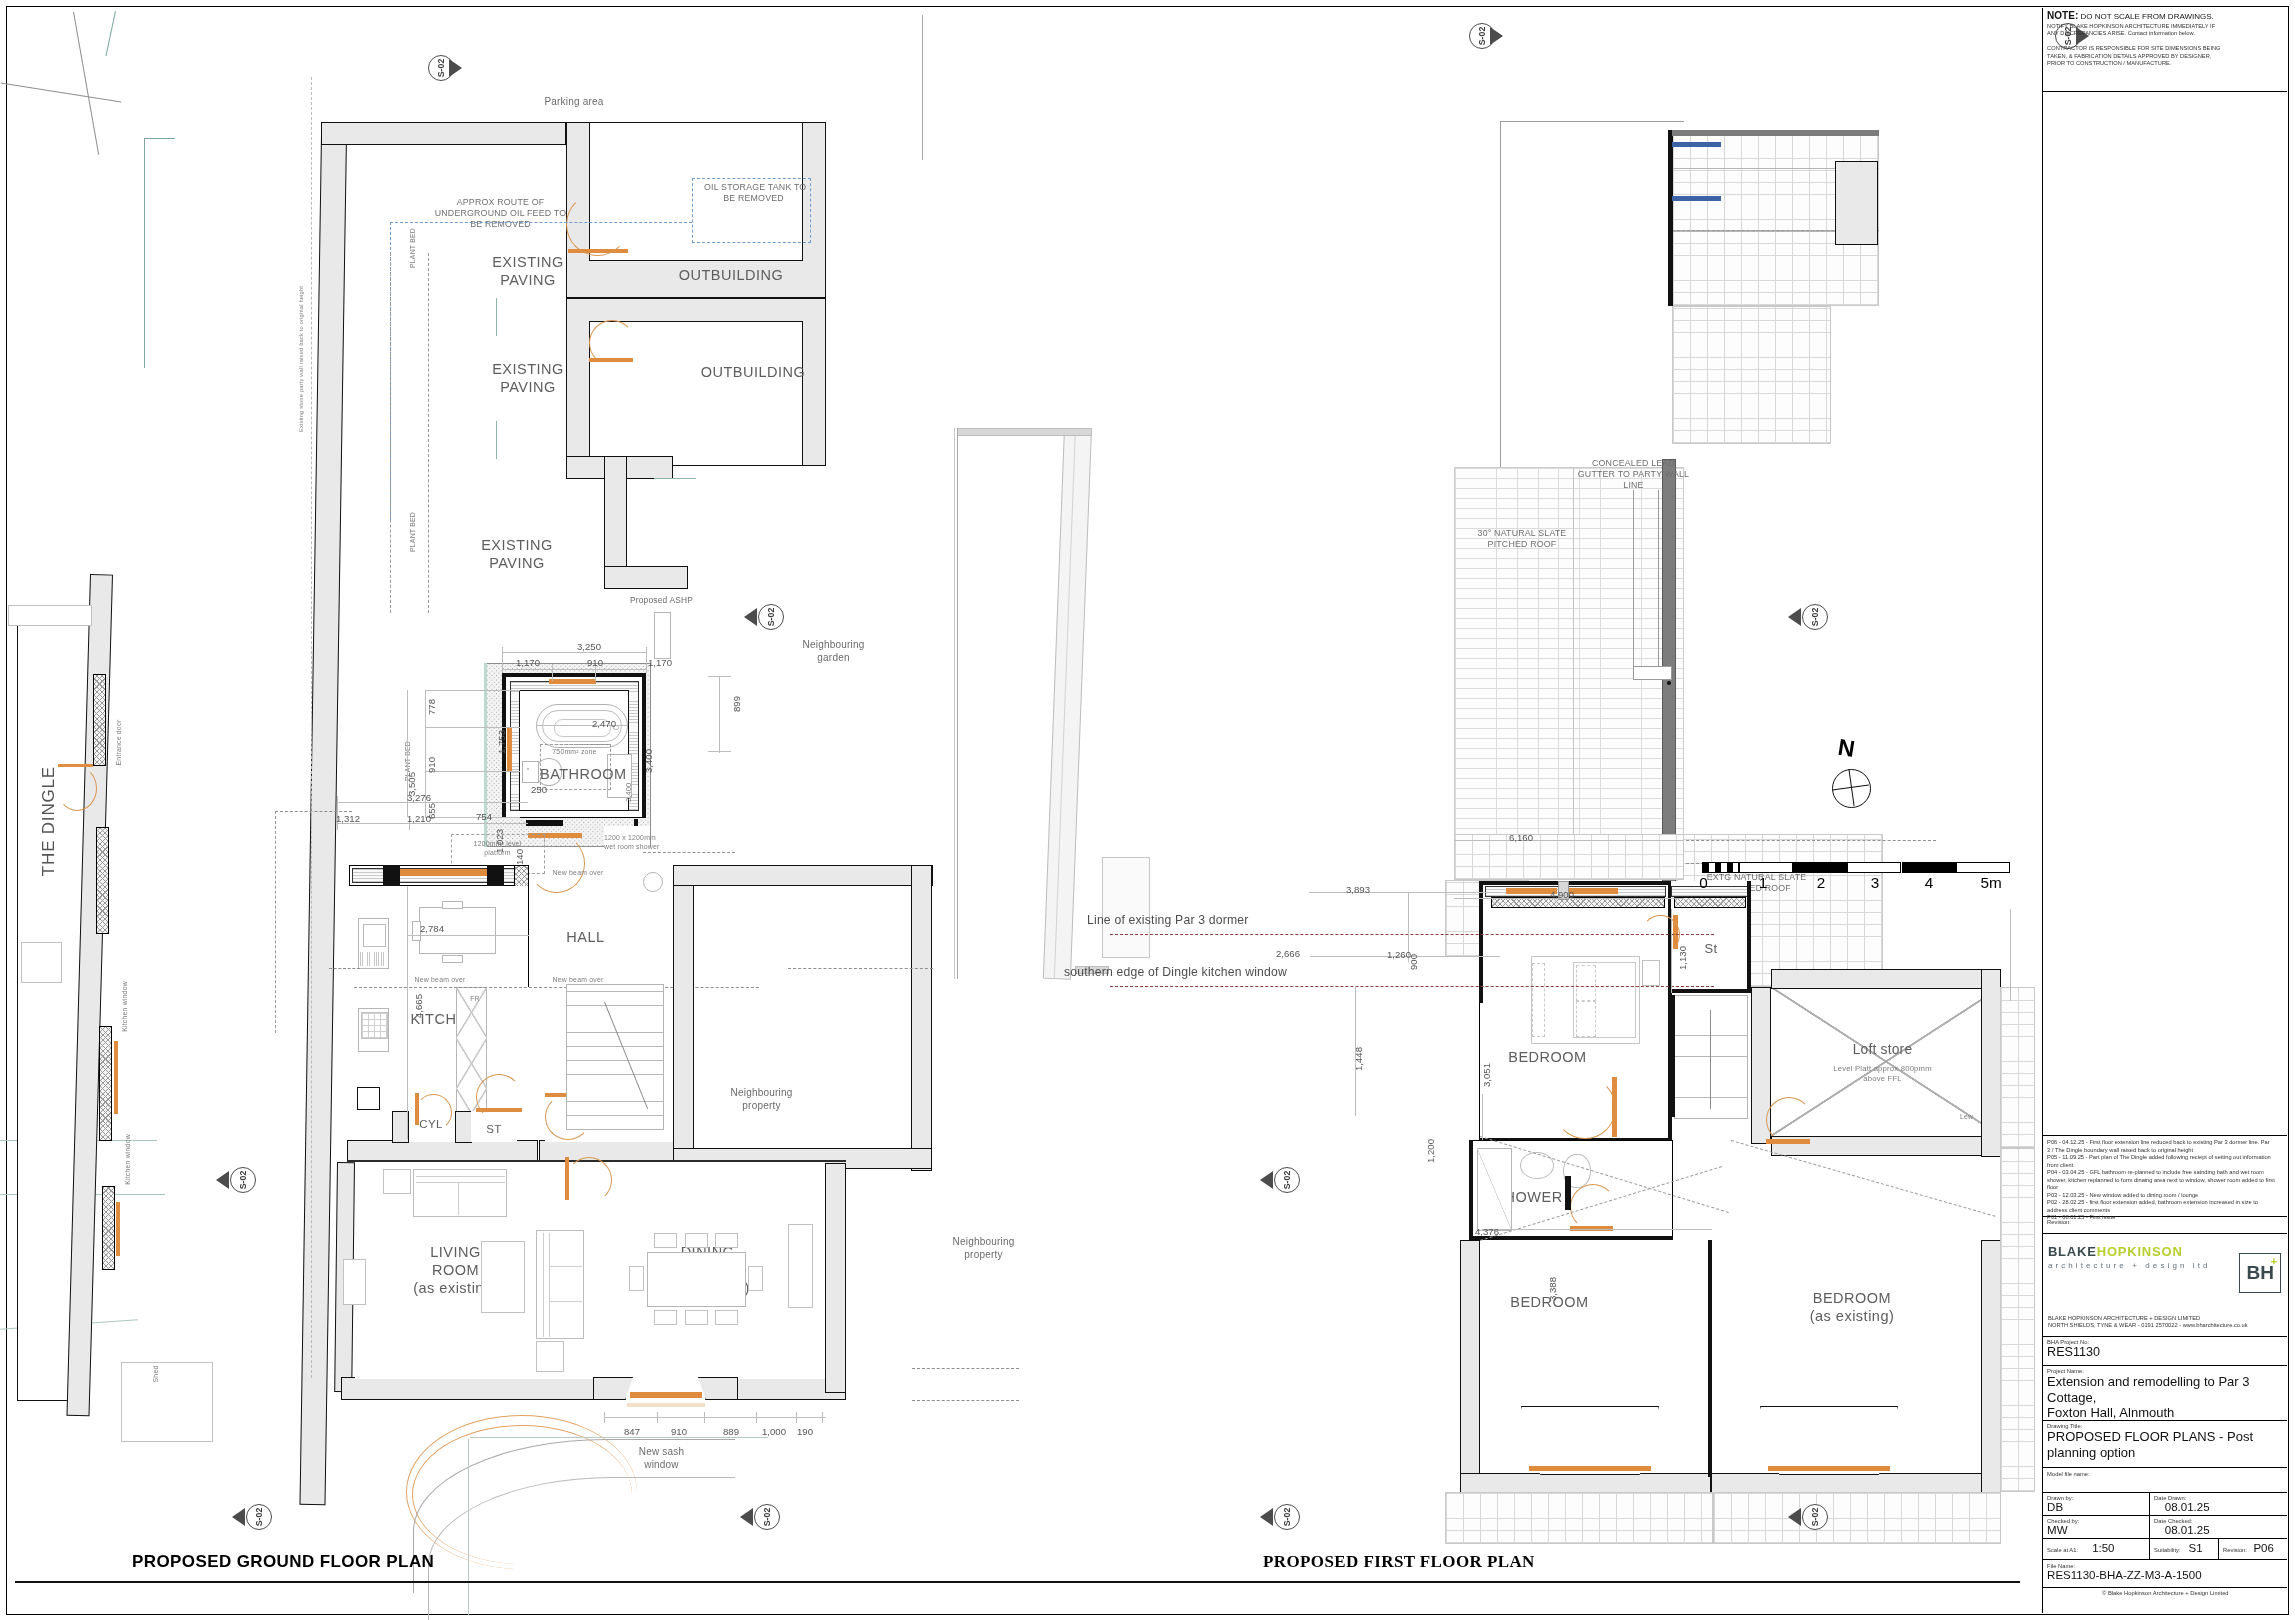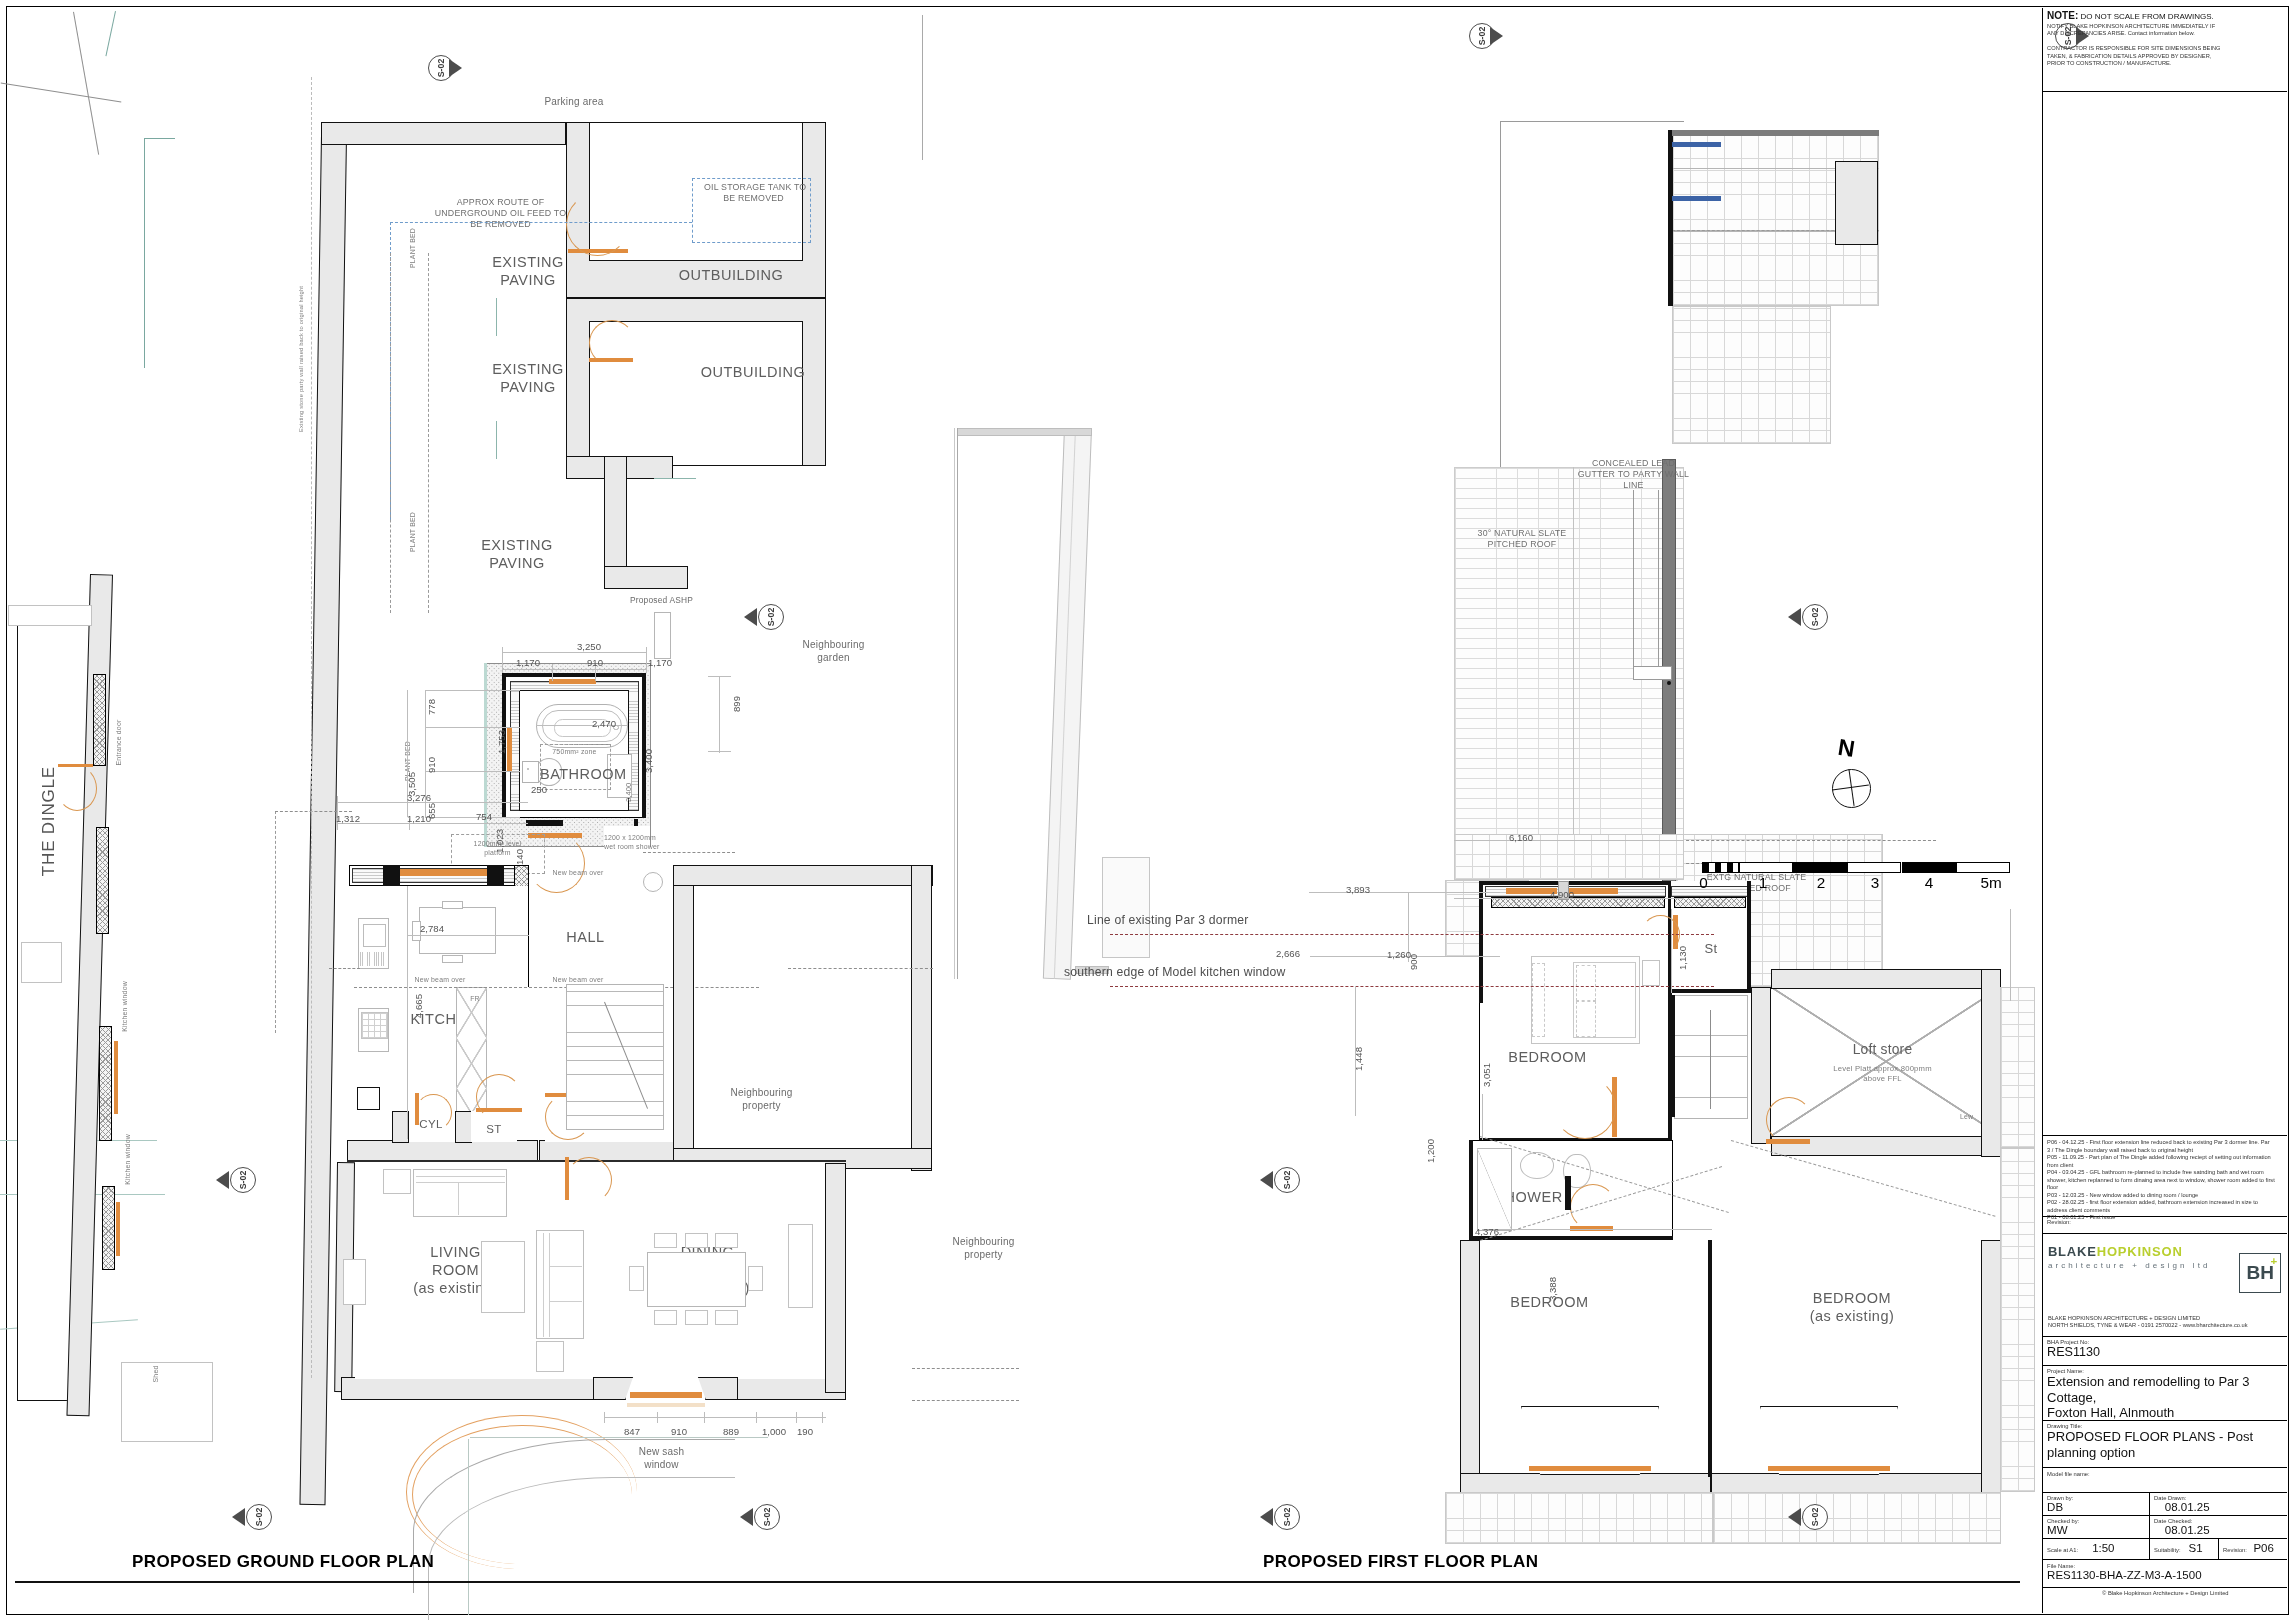--- a/index.html
+++ b/index.html
@@ -540,21 +540,21 @@
     <div class="tile" style="left:1005px;top:987px;width:35px;height:161px;"></div>
 
     <div class="abs" style="left:485px;top:1136px;width:260px;height:0;border-top:1px dashed #9a9a9a;transform:rotate(17deg);transform-origin:left;"></div>
     <div class="abs" style="left:485px;top:1240px;width:253px;height:0;border-top:1px dashed #9a9a9a;transform:rotate(-17deg);transform-origin:left;"></div>
     <div class="abs" style="left:736px;top:1140px;width:275px;height:0;border-top:1px dashed #9a9a9a;transform:rotate(16deg);transform-origin:left;"></div>
     <div class="lbl tiny" style="left:956px;top:1113px;width:31px;">Lew</div>
 
     <div class="dashdot-red" style="left:115px;top:934px;width:604px;"></div>
     <div class="lbl" style="left:92px;top:913px;width:245px;font-size:12.2px;color:#4d4d4d;text-align:left;">Line of existing Par 3 dormer</div>
     <div class="dashdot-red" style="left:115px;top:986px;width:604px;"></div>
-    <div class="lbl" style="left:69px;top:965px;width:321px;font-size:12.2px;color:#4d4d4d;text-align:left;">southern edge of Model kitchen window</div>
+    <div class="lbl" style="left:69px;top:965px;width:321px;font-size:12.2px;color:#4d4d4d;text-align:left;">southern edge of Dingle kitchen window</div>
 
     <div class="secmark rot" style="left:1060px;top:23px;">
       <div class="circ"></div>
       <div class="tri" style="left:21.4px;top:3.8px;border-top:9.2px solid transparent;border-bottom:9.2px solid transparent;border-left:13.8px solid #4c4c4c;"></div>
       <div class="txt">S-02</div>
     </div>
 
     <div class="abs">
       <div class="thinline" style="left:459px;top:840px;width:230px;height:0.8px;"></div>
       <div class="thinline" style="left:459px;top:898px;width:230px;height:0.8px;"></div>
@@ -661,21 +661,21 @@
     <div class="tri" style="left:-13.8px;top:3.8px;border-top:9.2px solid transparent;border-bottom:9.2px solid transparent;border-right:13.8px solid #4c4c4c;"></div>
     <div class="txt">S-02</div>
   </div>
   <div class="secmark rot" style="left:1802px;top:1504px;">
     <div class="circ"></div>
     <div class="tri" style="left:-13.8px;top:3.8px;border-top:9.2px solid transparent;border-bottom:9.2px solid transparent;border-right:13.8px solid #4c4c4c;"></div>
     <div class="txt">S-02</div>
   </div>
 
   <div class="plantitle" style="left:132px;top:1552px;">PROPOSED GROUND FLOOR PLAN</div>
-  <div class="plantitle" style="left:1263px;top:1552px;">PROPOSED FIRST FLOOR PLAN</div>
+  <div class="plantitle" style="left:1263px;top:1552px;font-family:Liberation Serif, serif;">PROPOSED FIRST FLOOR PLAN</div>
   <div class="abs" style="left:15.3px;top:1581px;width:2005px;height:1.5px;background:#111;"></div>
 
   <div class="abs" style="left:1821px;top:735px;width:69px;height:92px;">
     <div class="northN" style="left:17px;top:0;">N</div>
     <div class="northC" style="left:10.7px;top:34px;"></div>
     <div class="abs" style="left:30px;top:34px;width:1.2px;height:37px;background:#111;transform:rotate(-8deg);"></div>
     <div class="abs" style="left:10.7px;top:52px;width:37px;height:1.2px;background:#111;transform:rotate(-8deg);"></div>
   </div>
   <div class="sb" style="left:1702px;top:862px;width:329px;height:34px;">
     <div class="seg" style="left:0;width:37px;background:repeating-linear-gradient(90deg,#000 0 6.1px,#fff 6.1px 12.2px);"></div>

